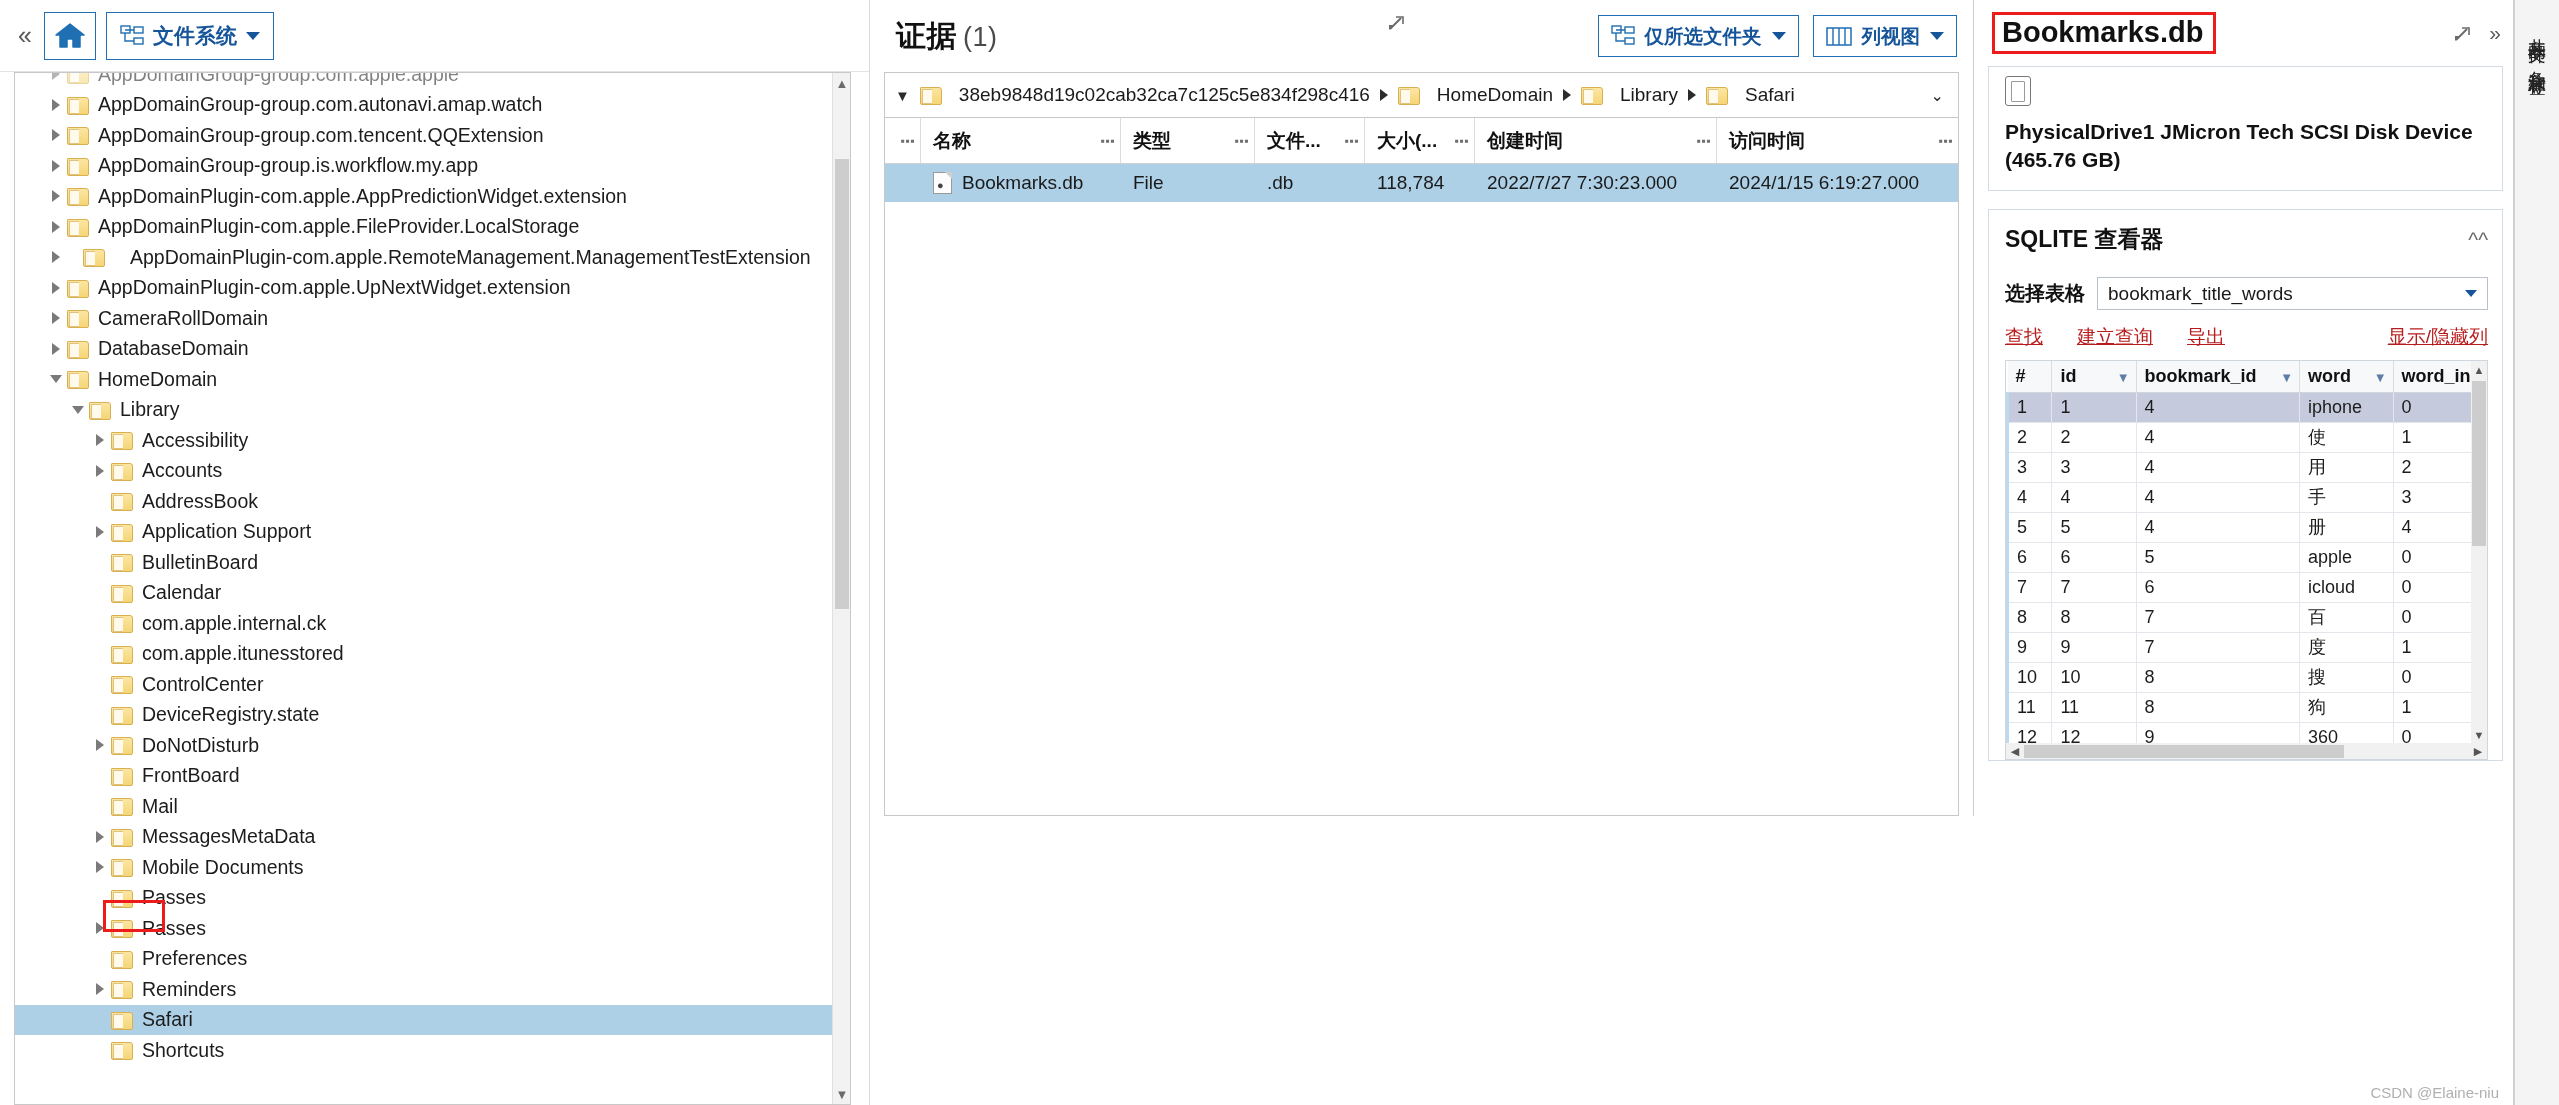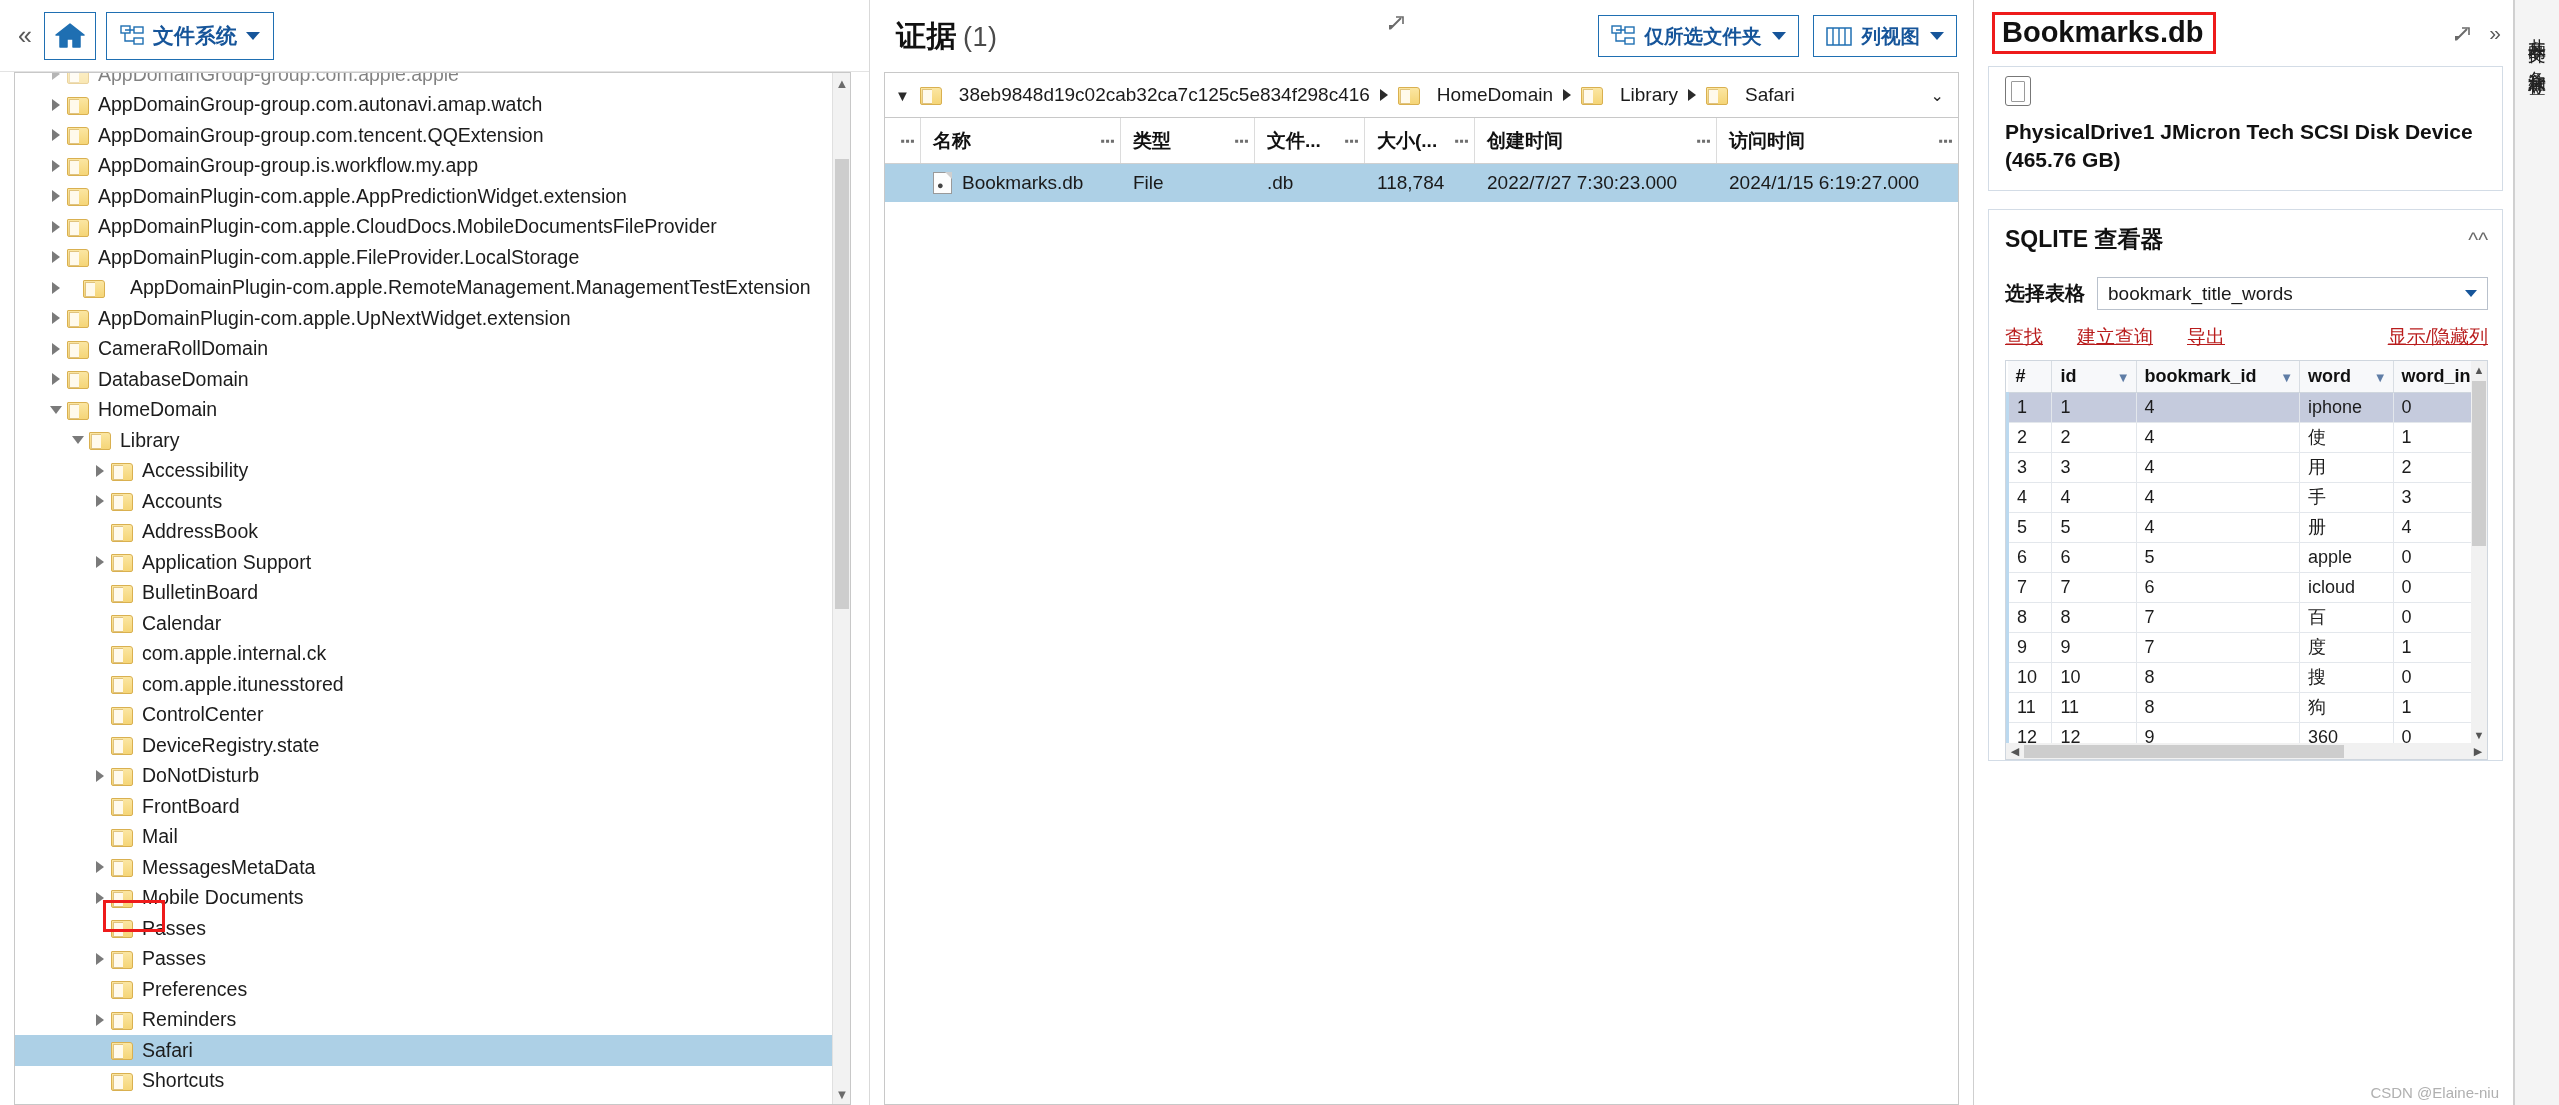--- a/index.html
+++ b/index.html
@@ -136,21 +136,21 @@
     position: absolute;
     left: 103px; top: 900px;
     width: 62px; height: 32px;
     border: 3px solid #ee1b1b;
     pointer-events: none;
     z-index: 20;
   }
 
   
   .mid-panel {
-    width: 1104px; height: 1105px;
+    width: 1104px; height: 816px;
     background: #fff;
     display: flex; flex-direction: column;
     position: relative;
     border-right: 1px solid #cfcfcf;
   }
   .mid-header {
     height: 72px; flex: 0 0 72px;
     display: flex; align-items: center;
     padding: 0 16px 0 26px;
     background: #fff;
@@ -482,27 +482,20 @@
             </span>
             <span class="folder-ic"></span>
             <span>AppDomainGroup-group.is.workflow.my.app</span>
           </div>
           <div class="tree-row" style="padding-left: 30px;">
             <span class="twisty">
               <span class="tw-collapsed"></span>
             </span>
             <span class="folder-ic"></span>
             <span>AppDomainPlugin-com.apple.AppPredictionWidget.extension</span>
-          </div>
-          <div class="tree-row" style="padding-left: 30px;">
-            <span class="twisty">
-              <span class="tw-collapsed"></span>
-            </span>
-            <span class="folder-ic"></span>
-            <span>AppDomainPlugin-com.apple.CloudDocs.MobileDocumentsFileProvider</span>
           </div>
           <div class="tree-row" style="padding-left: 30px;">
             <span class="twisty">
               <span class="tw-collapsed"></span>
             </span>
             <span class="folder-ic"></span>
             <span>AppDomainPlugin-com.apple.FileProvider.LocalStorage</span>
           </div>
           <div class="tree-row" style="padding-left: 30px; gap: 16px;">
             <span class="twisty">

